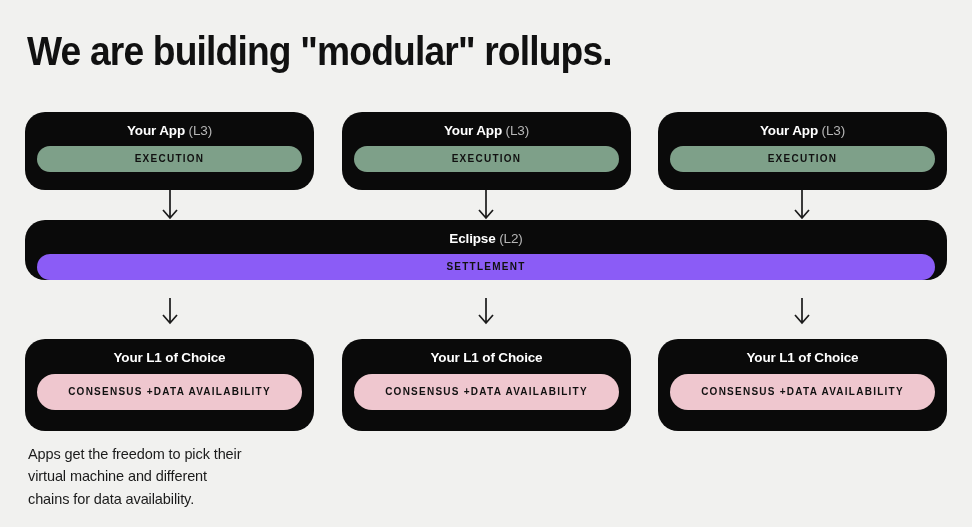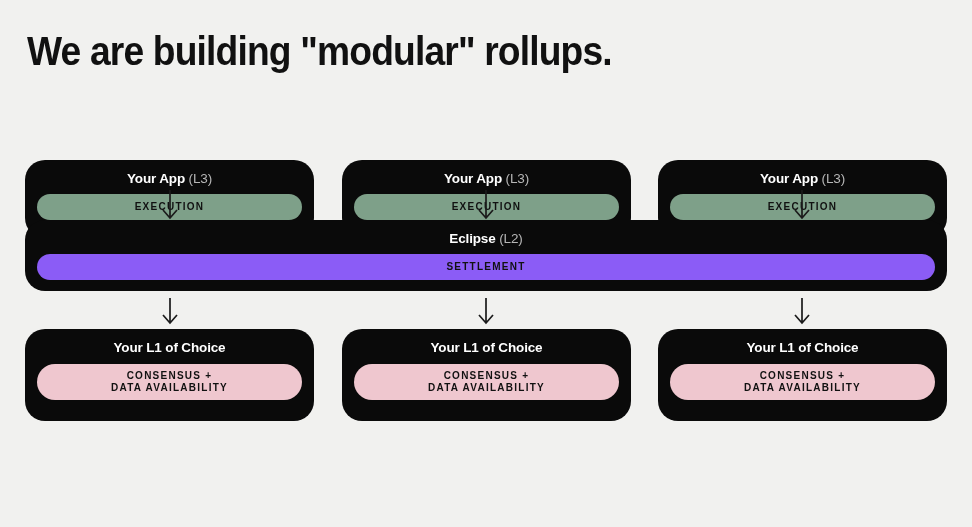--- a/index.html
+++ b/index.html
@@ -38,23 +38,23 @@
   
   .card {
     position: absolute;
     background: #0a0a0a;
     border-radius: 20px;
     box-sizing: border-box;
     display: flex;
     flex-direction: column;
     align-items: center;
   }
-  .card.row-top   { top: 112px; height: 78px; margin-top: 48px; }
-  .card.row-mid   { top: 220px; height: 71px; }
-  .card.row-bot   { top: 329px; height: 92px; }
+  .card.row-top   { top: 112px; height: 78px; }
+  .card.row-mid   { top: 220px; height: 60px; justify-content: center; }
+  .card.row-bot   { top: 339px; height: 92px; }
 
   .col-1 { left: 25px;  width: 289px; }
   .col-2 { left: 342px; width: 289px; }
   .col-3 { left: 658px; width: 289px; }
   .col-full { left: 25px; width: 922px; }
 
   .card-title {
     margin-top: 11px;
     font-size: 13.5px;
     color: #ffffff;
@@ -84,21 +84,21 @@
     box-sizing: border-box;
   }
   .pill.execution  { background: #7ea089; width: 265px; }
   .pill.settlement { background: #8b5cf6; width: 898px; }
   .pill.consensus  {
     background: #efc7cf;
     width: 265px;
     height: 36px;
     border-radius: 18px;
     margin-top: 9px;
-    flex-direction: column;
+    flex-direction: row;
   }
   .pill-line { display: block; }
 
   
   .arrow {
     position: absolute;
     width: 18px;
   }
   .arrow.a-top { top: 190px; height: 30px; }
   .arrow.a-bot { top: 298px; height: 27px; }
@@ -221,14 +221,19 @@
   <div class="card row-bot col-3">
     <div class="card-title">
       <span>Your L1 of Choice</span>
     </div>
     <div class="pill consensus">
       <span class="pill-line">CONSENSUS +</span>
       <span class="pill-line">DATA AVAILABILITY</span>
     </div>
   </div>
 
+  <div class="caption">
+    <span>Apps get the freedom to pick their</span>
+    <span>virtual machine and different</span>
+    <span>chains for data availability.</span>
+  </div>
 
 </div>
 
 </body></html>

